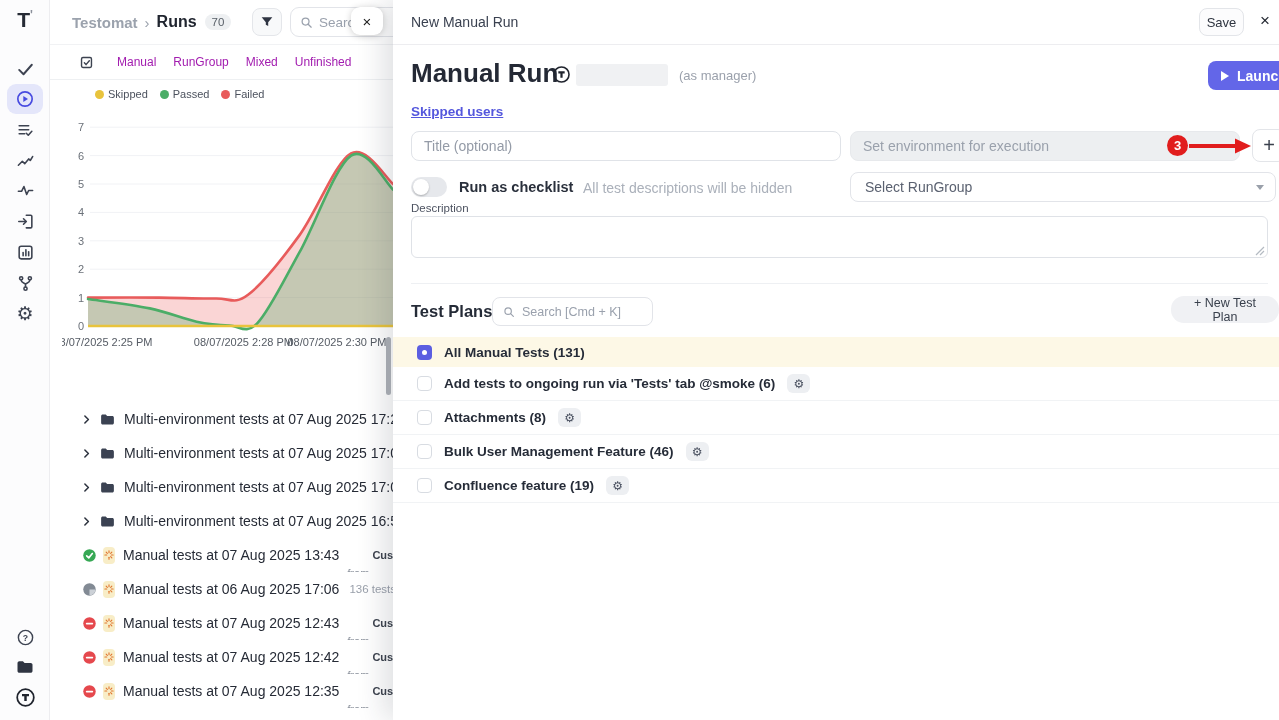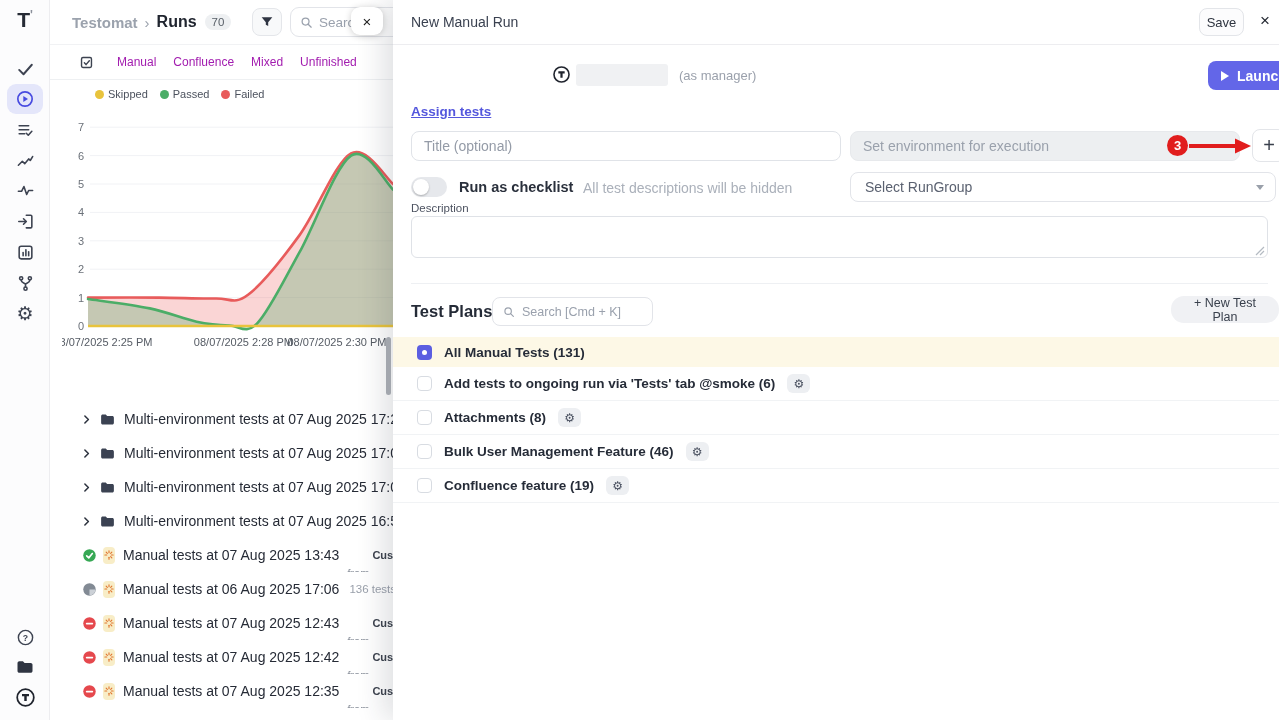--- a/index.html
+++ b/index.html
@@ -216,21 +216,21 @@
     </div>
 
     <div id="tabs-row">
       <span id="select-all-wrap">
         <svg width="17" height="17" viewBox="0 0 24 24" fill="none" stroke="#3d4351" stroke-width="2" stroke-linecap="round" stroke-linejoin="round">
             <rect x="5" y="5" width="14" height="14" rx="2"></rect>
             <polyline points="9 12.5 11.3 15 16 9.5"></polyline>
           </svg>
       </span>
       <span class="tab">Manual</span>
-      <span class="tab">Confluence</span>
+      <span class="tab">RunGroup</span>
       <span class="tab">Mixed</span>
       <span class="tab">Unfinished</span>
     </div>
 
     <div id="legend-row">
         <span class="lg-item">
           <span class="lg-dot" style="background:#e8c33c"></span>
           <span class="lg-label">Skipped</span>
         </span>
         <span class="lg-item">
@@ -439,35 +439,36 @@
   <div id="panel-scroll-thumb"></div>
   <button id="search-close-btn">×</button>
 
   <section id="drawer">
     <div id="drawer-header">
       <div id="drawer-title">New Manual Run</div>
       <button id="save-btn">Save</button>
       <span id="drawer-close">×</span>
     </div>
 
+    <div id="run-title">Manual Run</div>
     <span class="t-circle" style="left:159px; top:65px">
       <svg width="19" height="19" viewBox="0 0 24 24" fill="none">
           <circle cx="12" cy="12" r="9.5" stroke="#20242e" stroke-width="2"></circle>
           <path d="M8 8h8v2.6h-2.6V16h-2.8v-5.4H8z" fill="#20242e"></path>
         </svg>
     </span>
     <div id="redacted-user"></div>
     <div id="manager-note">(as manager)</div>
     <button id="launch-btn">
       <svg width="8" height="10" viewBox="0 0 8 10">
           <path d="M0 0l8 5-8 5z" fill="#fff"></path>
         </svg>
       <span>Launch</span>
     </button>
-    <a id="assign-users">Assign tests</a>
+    <a id="assign-users">Skipped users</a>
 
     <input class="inp" id="title-input" placeholder="Title (optional)" style="">
     <input class="inp" id="env-input" placeholder="Set environment for execution" style="">
     <div id="step-badge">3</div>
     <svg id="step-arrow" width="68" height="20" viewBox="0 0 68 20">
         <line x1="2" y1="10" x2="50" y2="10" stroke="#e11d1d" stroke-width="4"></line>
         <path d="M48 2.5l16 7.5-16 7.5z" fill="#e11d1d"></path>
       </svg>
     <button id="add-env-btn">+</button>
 

